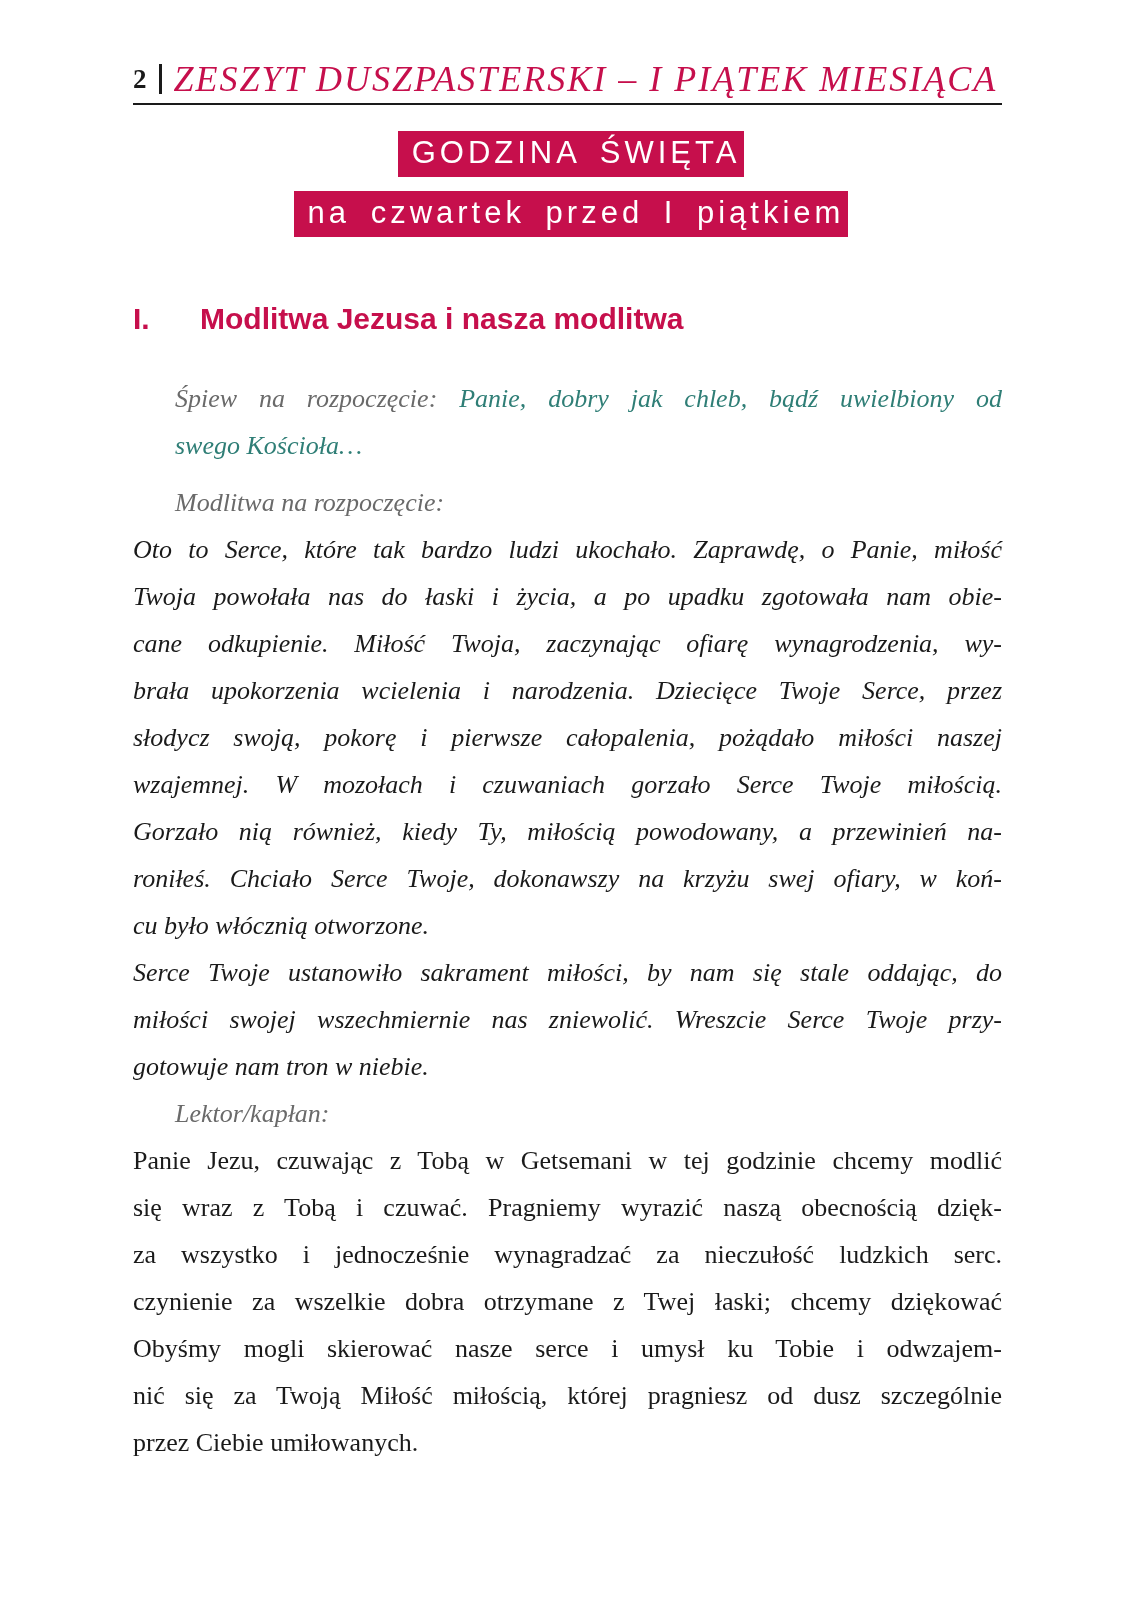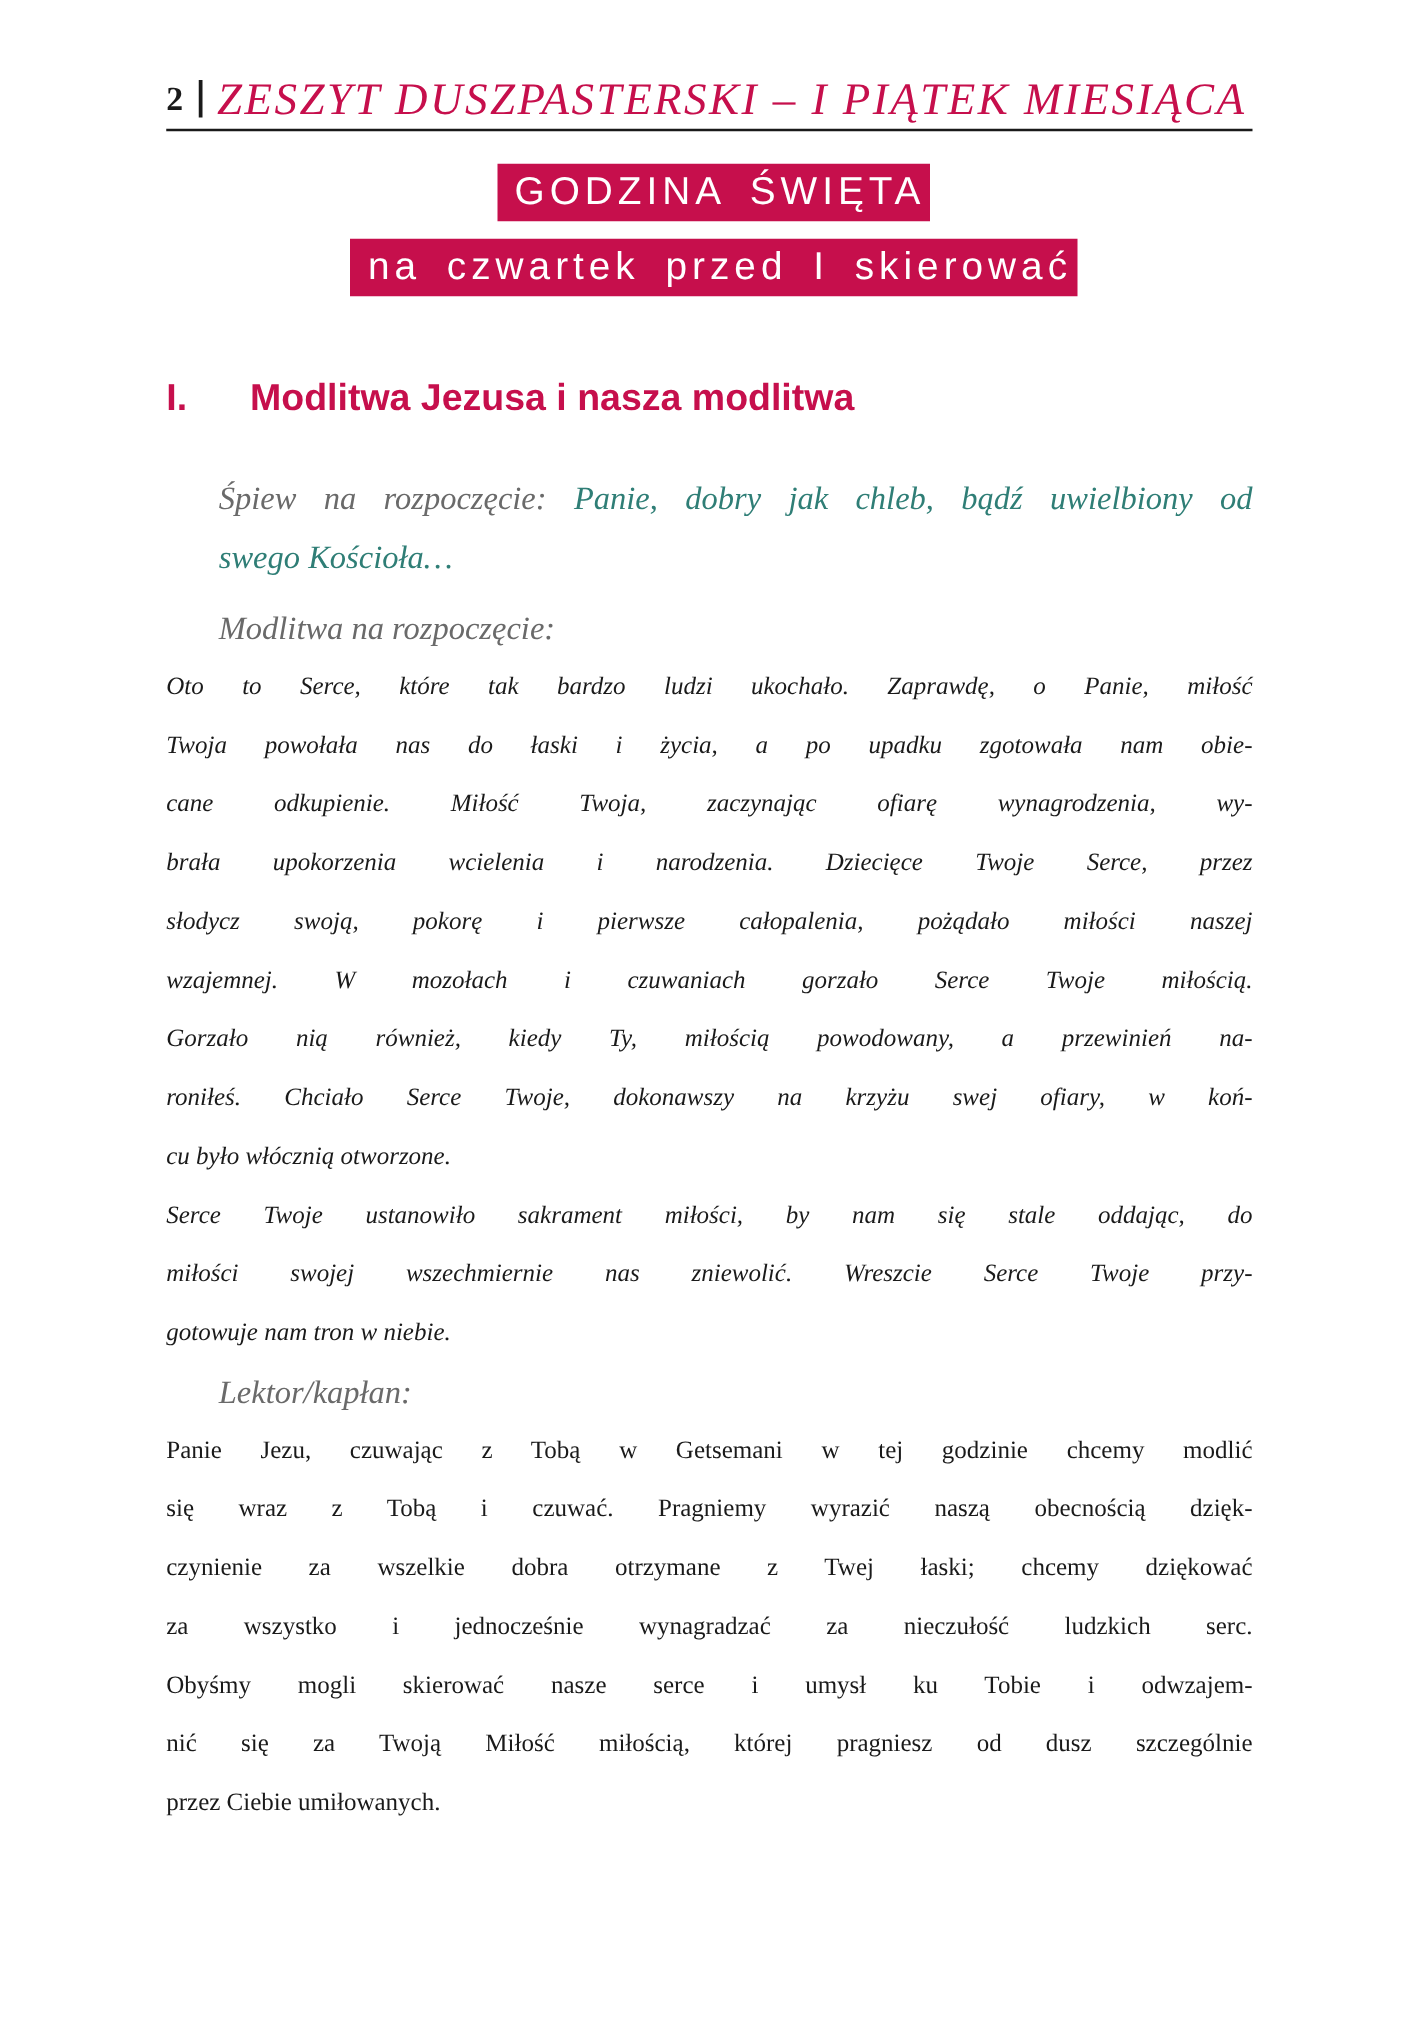--- a/index.html
+++ b/index.html
@@ -56,21 +56,21 @@
     font-style:italic; font-size:26px; line-height:47px;
   }
   .rubric.song  { margin-top:38px; }
   .rubric.op-label { margin-top:10px; }
   .rubric.lector-label { margin-top:0; }
   .rlabel { color:var(--rubric-gray,#6a6a6a); }
   .teal   { color:var(--song-teal,#2f7e76); }
   
   .body-par {
     margin:0 140px 0 133px;
-    font-size:20px; line-height:47px;
+    font-size:26px; line-height:47px;
     color:#1a1a1a;
   }
   .body-par.italic { font-style:italic; }
   .pline { text-align:justify; text-align-last:justify; text-justify:inter-word; }
   .pline.last { text-align-last:left; }
 </style>
 </head>
 <body>
 
 <div class="page">
@@ -79,21 +79,21 @@
     <span class="pgnum">2</span>
     <span class="hdr-bar"></span>
     <span class="hdr-title">ZESZYT DUSZPASTERSKI – I PIĄTEK MIESIĄCA</span>
   </header>
 
   <div class="titles">
     <div class="t-row">
       <span class="banner">GODZINA ŚWIĘTA</span>
     </div>
     <div class="t-row">
-      <span class="banner">na czwartek przed I skierować</span>
+      <span class="banner">na czwartek przed I piątkiem</span>
     </div>
   </div>
 
   <div class="section-heading">
     <span class="numeral">I.</span>
     <span class="heading-text">Modlitwa Jezusa i nasza modlitwa</span>
   </div>
 
   <div class="rubric song">
     <div class="pline"><span class="rlabel">Śpiew na rozpoczęcie:</span> <span class="teal">Panie, dobry jak chleb, bądź uwielbiony od</span></div>
@@ -122,20 +122,20 @@
       <div class="pline last">gotowuje nam tron w niebie.</div>
     </div>
 
   <div class="rubric lector-label">
     <span class="rlabel">Lektor/kapłan:</span>
   </div>
 
   <div class="body-par roman">
       <div class="pline">Panie Jezu, czuwając z Tobą w Getsemani w tej godzinie chcemy modlić</div>
       <div class="pline">się wraz z Tobą i czuwać. Pragniemy wyrazić naszą obecnością dzięk-</div>
+      <div class="pline">za wszystko i jednocześnie wynagradzać za nieczułość ludzkich serc.</div>
       <div class="pline">czynienie za wszelkie dobra otrzymane z Twej łaski; chcemy dziękować</div>
-      <div class="pline">za wszystko i jednocześnie wynagradzać za nieczułość ludzkich serc.</div>
       <div class="pline">Obyśmy mogli skierować nasze serce i umysł ku Tobie i odwzajem-</div>
       <div class="pline">nić się za Twoją Miłość miłością, której pragniesz od dusz szczególnie</div>
       <div class="pline last">przez Ciebie umiłowanych.</div>
     </div>
 
 </div>
 
 </body></html>

